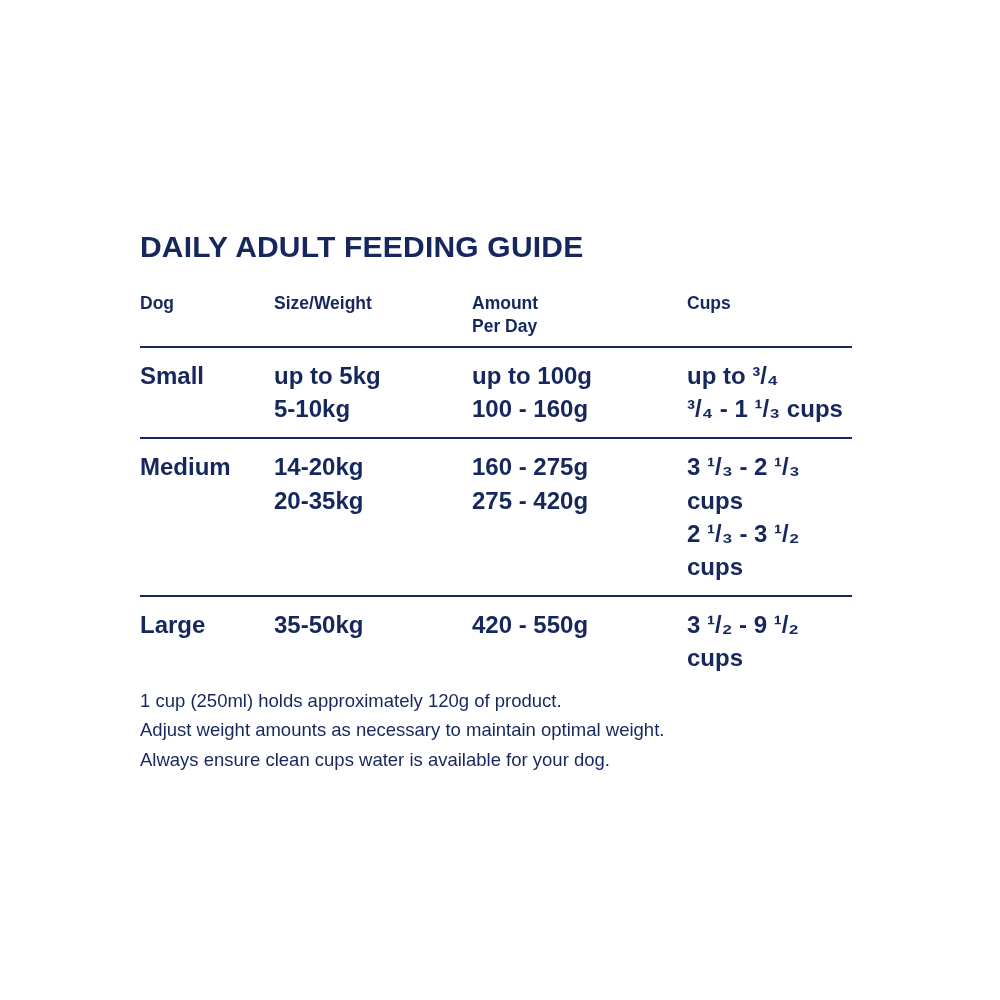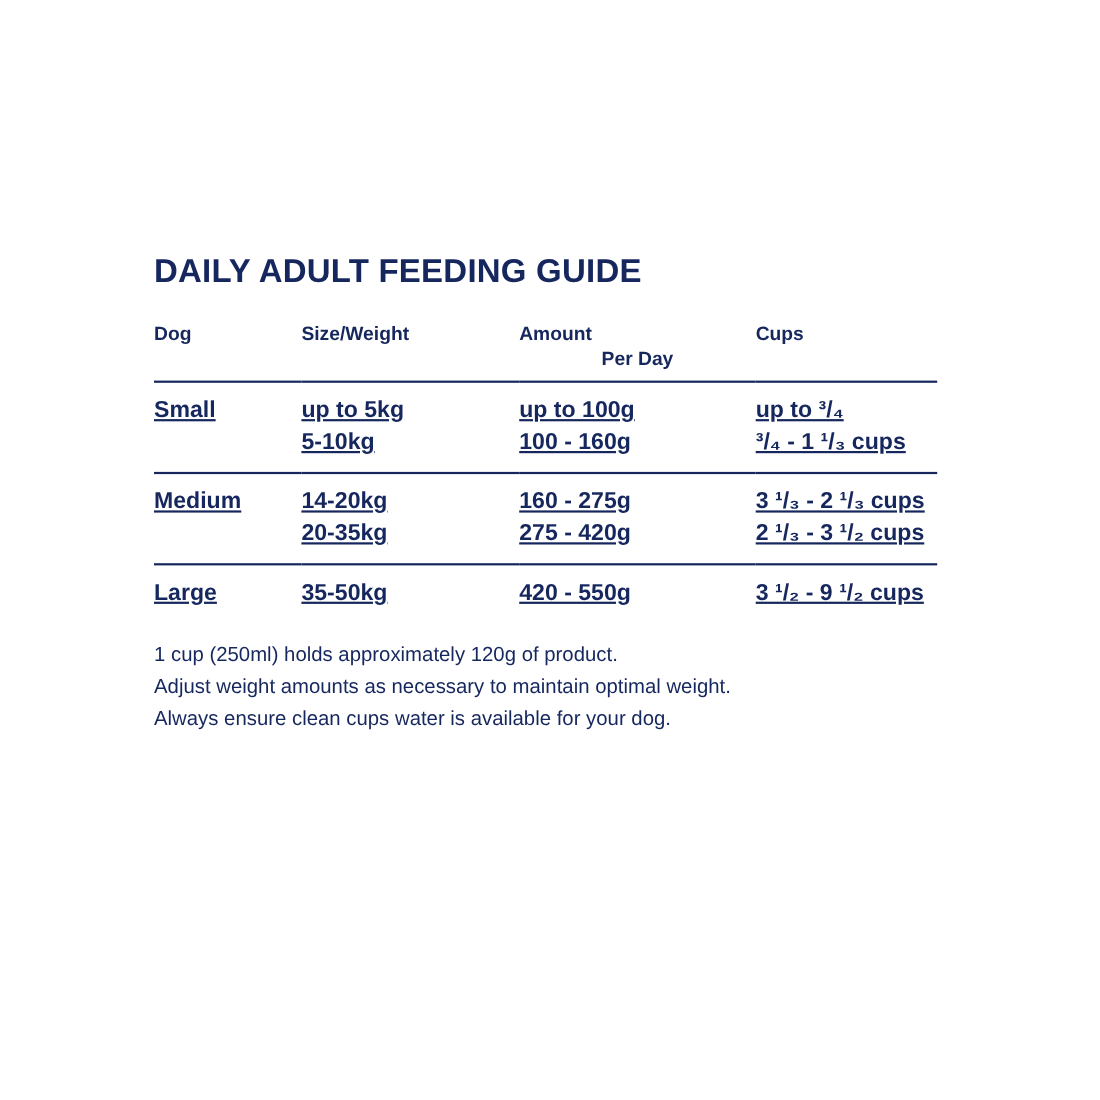--- a/index.html
+++ b/index.html
@@ -50,38 +50,35 @@
     color: #16275e;
   }
   thead th {
     font-size: 17.5px;
     font-weight: bold;
     padding-bottom: 8px;
     line-height: 1.32;
   }
   thead th .sub {
     display: block;
-    text-align: center;
   }
   .rowline td {
     border-top: 2px solid #16275e;
   }
   tbody td {
-    font-size: 21px;
+    font-size: 24px;
     font-weight: bold;
     line-height: 1.38;
     padding-top: 11px;
     padding-bottom: 12px;
-    text-decoration: underline;
   }
   tbody td .l2 {
     display: block;
   }
   .notes {
-    margin-top: 14px;
     font-size: 18.5px;
     line-height: 1.58;
     color: #16275e;
     font-weight: normal;
   }
   .notes div {
     white-space: nowrap;
   }
 </style>
 </head>

